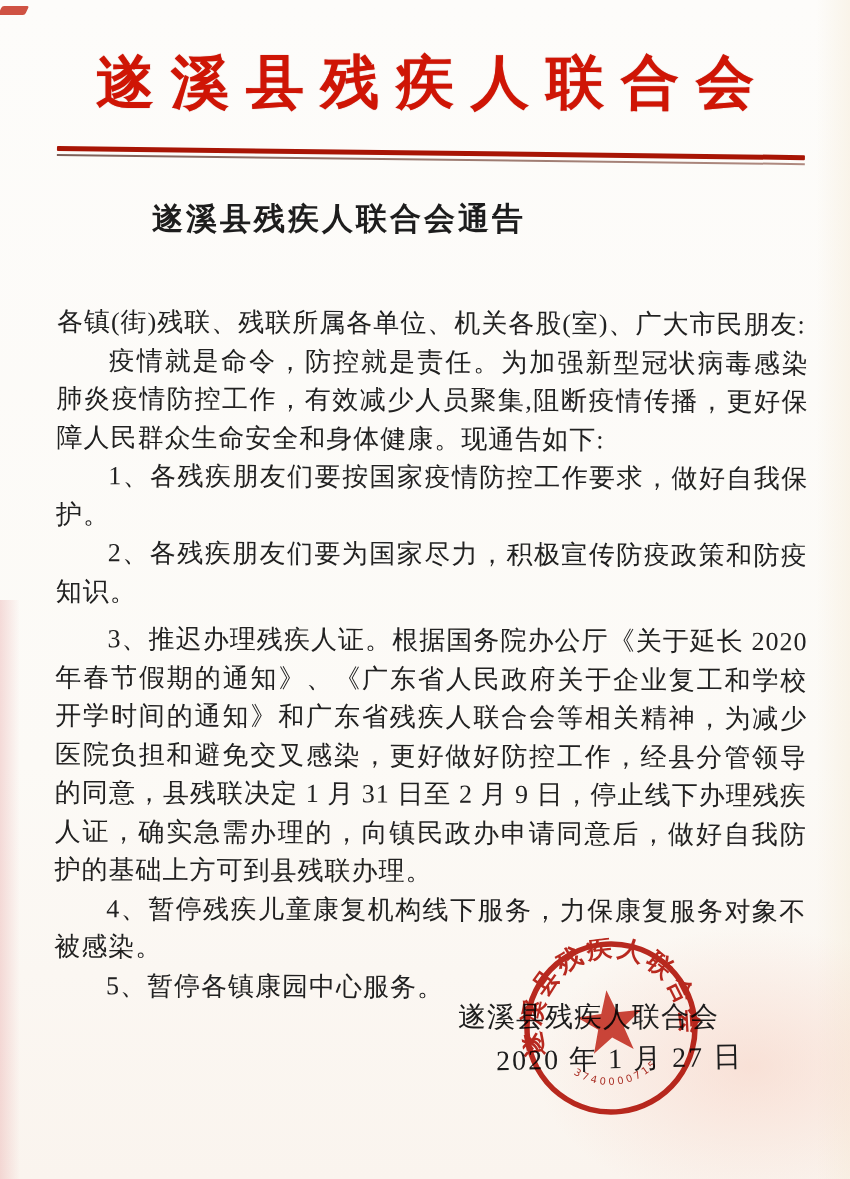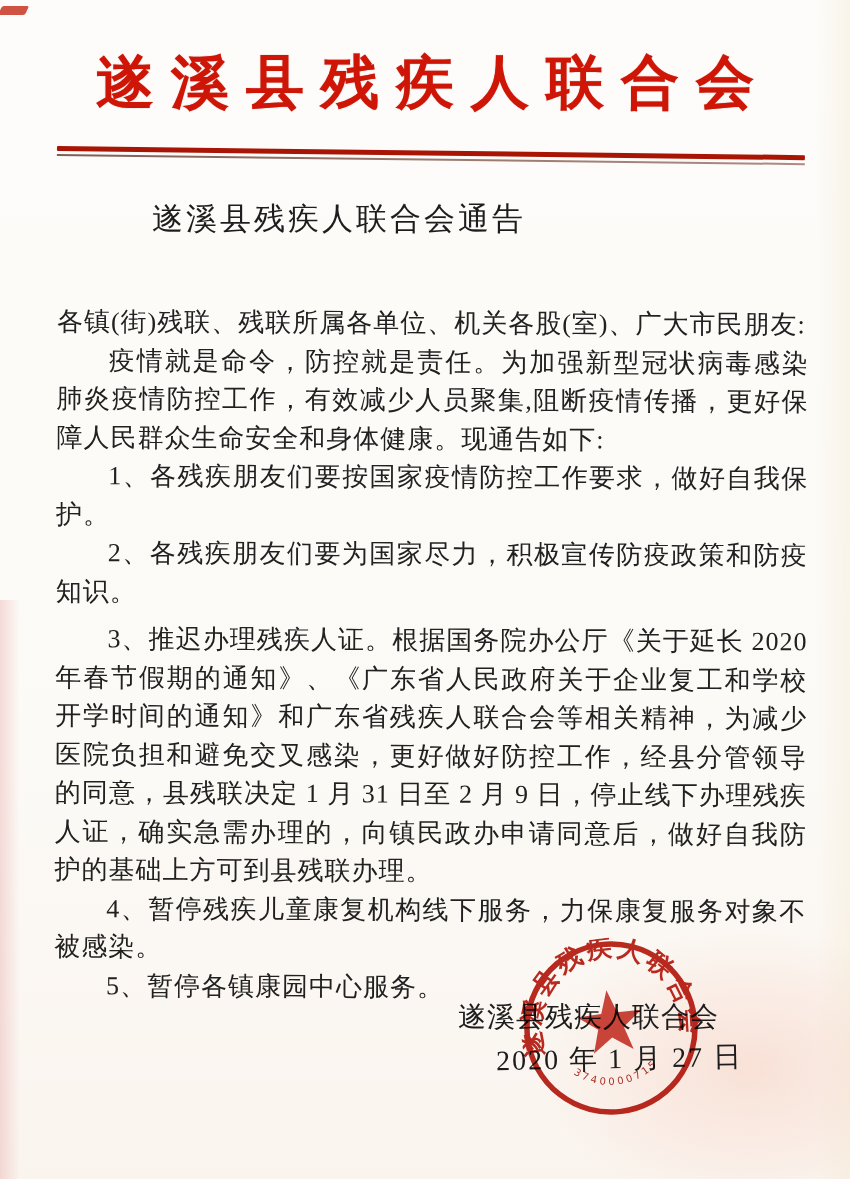--- a/index.html
+++ b/index.html
@@ -31,21 +31,21 @@
   .rule{
     position:absolute;left:57px;top:146px;width:748px;
     transform:rotate(.7deg);transform-origin:left top;
   }
   .rule .thick{height:5px;background:#a81505;border-radius:1px;}
   .rule .thin{height:2px;margin-top:3px;
     background:linear-gradient(90deg,#7c6058,#9c7a70 55%,#b08a80);}
   
   .doc-title{
     position:absolute;left:0;top:198px;width:678px;text-align:center;
-    font-size:31px;font-weight:400;color:#1d1d1d;letter-spacing:3px;
+    font-size:31px;font-weight:700;color:#1d1d1d;letter-spacing:3px;
   }
   
   .body-text{
     position:absolute;left:57px;top:303px;width:752px;
     font-size:26px;line-height:38.5px;color:#212121;
     text-align:justify;letter-spacing:1px;
     transform:rotate(.25deg);transform-origin:left top;
   }
   .body-text p{margin:0;}
   .body-text p.indent{text-indent:2em;}

